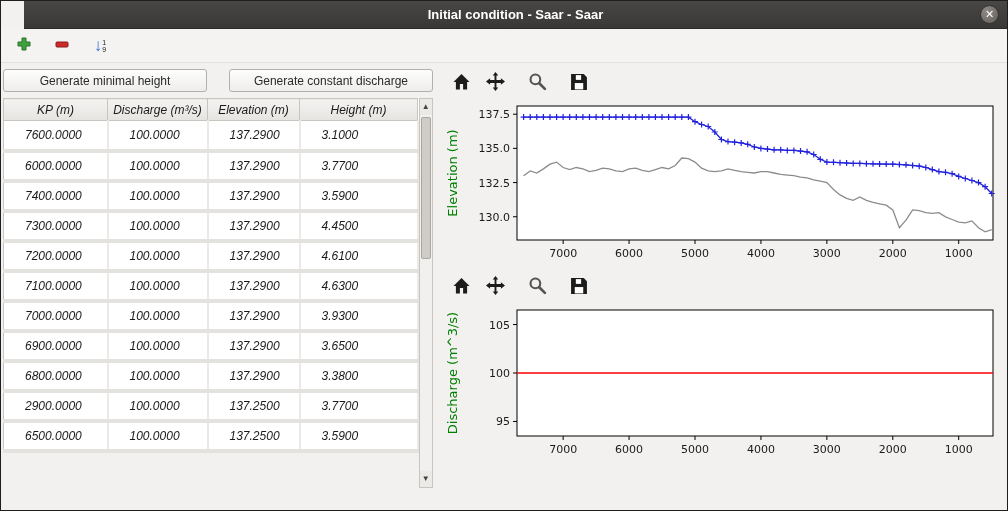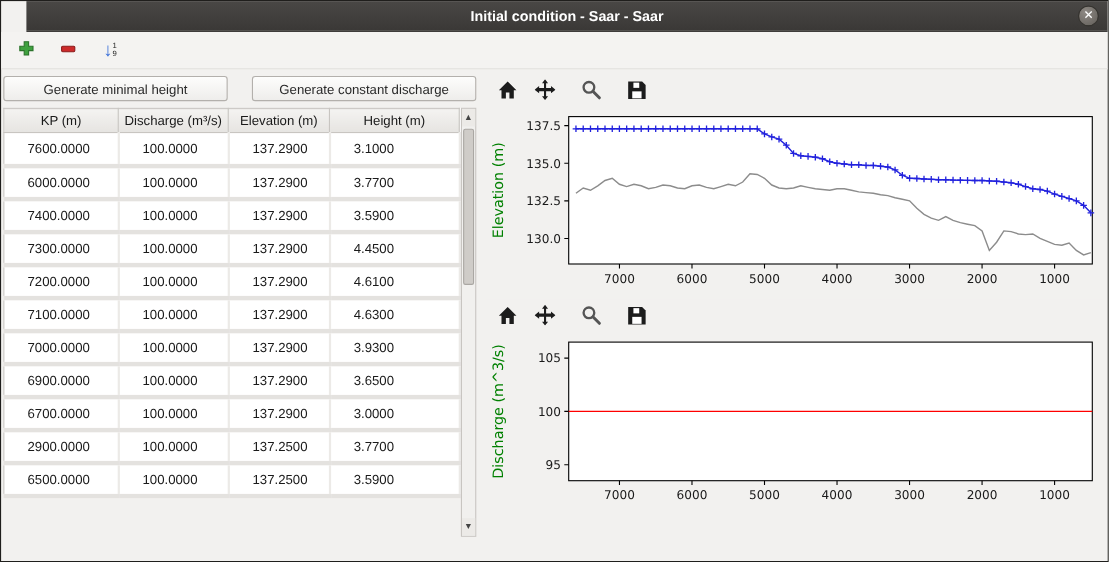--- a/index.html
+++ b/index.html
@@ -33,21 +33,21 @@
   .sort-nums{ display:flex; flex-direction:column; font-size:7px; line-height:7px; color:#222; }
   
   .content{ display:flex; height:449px; }
   .left-panel{ width:434px; padding:2px; }
   .gen-buttons{ display:flex; gap:22px; margin:4px 0 6px 0; }
   .gen-btn{
     flex:1; height:23px; font-size:12px; color:#2a2a2a;
     background:linear-gradient(#fdfdfc,#eeedeb); border:1px solid #b3b0ac; border-radius:3px;
     cursor:pointer;
   }
-  .table-wrap{ display:flex; height:390px; }
+  .table-wrap{ display:flex; height:390px;font-style:italic; }
   .data-table{ border-collapse:collapse; width:414px; table-layout:fixed; background:#fff;
     border:1px solid #c8c5c1; align-self:flex-start; }
   .data-table th{
     height:22px; font-size:12px; font-weight:normal; color:#1a1a1a; text-align:center;
     background:linear-gradient(#f4f3f1,#e6e4e1); border:1px solid #c8c5c1; cursor:pointer;
   }
   .data-table td{
     height:30px; font-size:12px; color:#1a1a1a; padding-left:21px; background:#fff;
     border-right:2px solid #eceae7; border-bottom:4px solid #e4e2df; cursor:default;
   }
@@ -169,24 +169,24 @@
                 <td>137.2900</td>
                 <td>3.9300</td>
               </tr>
               <tr>
                 <td>6900.0000</td>
                 <td>100.0000</td>
                 <td>137.2900</td>
                 <td>3.6500</td>
               </tr>
               <tr>
-                <td>6700.0000</td>
-                <td>100.0000</td>
-                <td>137.2900</td>
-                <td>3.0000</td>
+                <td>6800.0000</td>
+                <td>100.0000</td>
+                <td>137.2900</td>
+                <td>3.3800</td>
               </tr>
               <tr>
                 <td>2900.0000</td>
                 <td>100.0000</td>
                 <td>137.2500</td>
                 <td>3.7700</td>
               </tr>
               <tr>
                 <td>6500.0000</td>
                 <td>100.0000</td>

